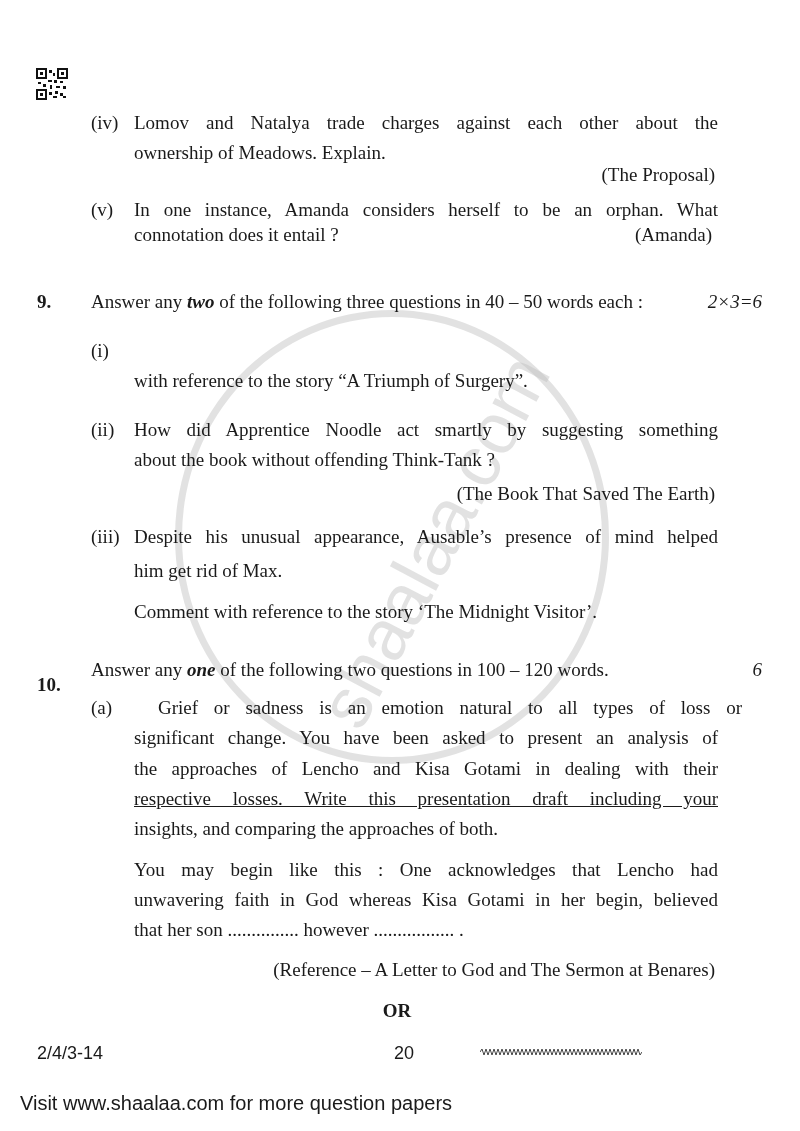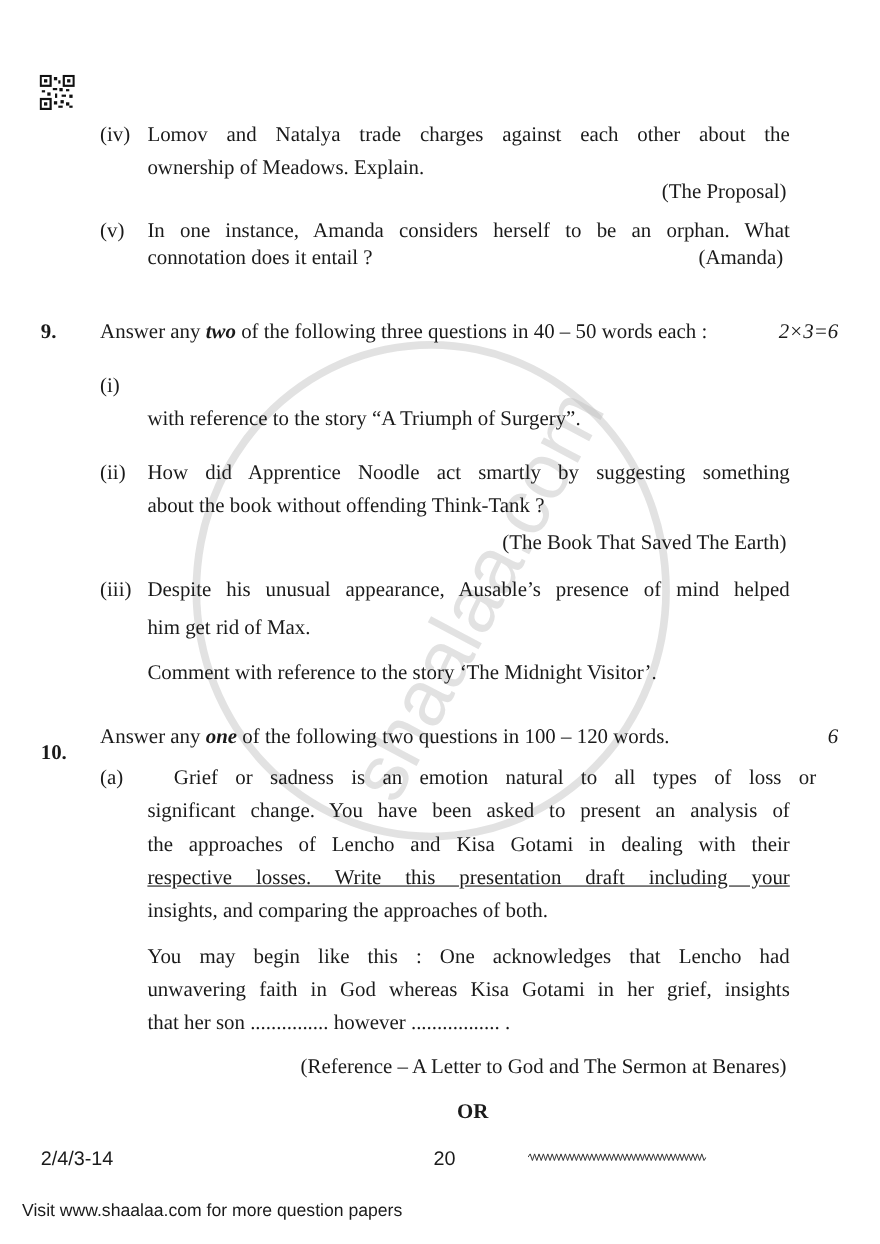--- a/index.html
+++ b/index.html
@@ -10,21 +10,21 @@
   .justify-full { text-align: justify; text-align-last: justify; }
   .right { text-align: right; }
   .qnum { font-weight: bold; font-family: "Liberation Serif", serif; font-size: 19px; }
   .label { font-family: "Liberation Serif", serif; font-size: 19px; }
   .bi { font-weight: bold; font-style: italic; }
   .it { font-style: italic; }
   .qr { left: 36px; top: 68px; width: 32px; height: 32px; }
   .watermark { left: 175px; top: 310px; width: 420px; height: 440px; border: 7px solid rgba(190,190,190,0.45); border-radius: 50%; pointer-events: none; }
   .wm-text { left: 230px; top: 500px; transform: rotate(-62deg); transform-origin: center; font-family: "Liberation Sans", sans-serif; font-size: 72px; color: rgba(190,190,190,0.45); white-space: nowrap; pointer-events: none; }
   .footer-code { font-family: "Liberation Sans", sans-serif; font-size: 18px; }
-  .footer-visit { font-family: "Liberation Sans", sans-serif; font-size: 16px; }
+  .footer-visit { font-family: "Liberation Sans", sans-serif; font-size: 20px; }
   .squiggle { left: 480px; top: 1047px; width: 162px; height: 10px; }
 </style>
 </head>
 <body>
 
 <div class="page">
 
   <svg class="abs qr" viewBox="0 0 32 32">
     <rect x="0" y="0" width="32" height="32" fill="#fff"></rect>
     <rect x="1" y="1" width="9" height="9" fill="none" stroke="#111" stroke-width="2"></rect>
@@ -85,26 +85,26 @@
   <div class="abs serif it" style="left:720px; top:655px; width:42px; text-align:right;">6</div>
 
   <div class="abs label" style="left:91px; top:693px; line-height:30px;">(a)</div>
   <div class="abs serif justify-full" style="left:122px; top:693px; width:584px;margin-left:36px;">Grief or sadness is an emotion natural to all types of loss or</div>
   <div class="abs serif justify-full" style="left:134px; top:723px; width:584px;">significant change. You have been asked to present an analysis of</div>
   <div class="abs serif justify-full" style="left:134px; top:754px; width:584px;">the approaches of Lencho and Kisa Gotami in dealing with their</div>
   <div class="abs serif justify-full" style="left:134px; top:784px; width:584px;text-decoration:underline;">respective losses. Write this presentation draft including your</div>
   <div class="abs serif" style="left:134px; top:814px; width:584px;">insights, and comparing the approaches of both.</div>
 
   <div class="abs serif justify-full" style="left:134px; top:855px; width:584px;">You may begin like this : One acknowledges that Lencho had</div>
-  <div class="abs serif justify-full" style="left:134px; top:885px; width:584px;">unwavering faith in God whereas Kisa Gotami in her grief, insights</div>
+  <div class="abs serif justify-full" style="left:134px; top:885px; width:584px;">unwavering faith in God whereas Kisa Gotami in her begin, believed</div>
   <div class="abs serif" style="left:134px; top:915px; width:584px;">that her son ............... however ................. .</div>
 
   <div class="abs serif right" style="left:134px; top:955px; width:581px;">(Reference – A Letter to God and The Sermon at Benares)</div>
 
-  <div class="abs serif" style="left:394px; top:996px; width:50px; text-align:right; font-weight:bold;">OR</div>
+  <div class="abs serif" style="left:372px; top:996px; width:50px; text-align:center; font-weight:bold;">OR</div>
 
   <div class="abs footer-code" style="left:37px; top:1043px;">2/4/3-14</div>
   <div class="abs footer-code" style="left:394px; top:1043px;">20</div>
   <svg class="abs squiggle" viewBox="0 0 162 10" preserveAspectRatio="none">
     <polyline fill="none" stroke="#333" stroke-width="0.9" points="0,5 2,2 4,8 6,2 8,8 10,2 12,8 14,2 16,8 18,2 20,8 22,2 24,8 26,2 28,8 30,2 32,8 34,2 36,8 38,2 40,8 42,2 44,8 46,2 48,8 50,2 52,8 54,2 56,8 58,2 60,8 62,2 64,8 66,2 68,8 70,2 72,8 74,2 76,8 78,2 80,8 82,2 84,8 86,2 88,8 90,2 92,8 94,2 96,8 98,2 100,8 102,2 104,8 106,2 108,8 110,2 112,8 114,2 116,8 118,2 120,8 122,2 124,8 126,2 128,8 130,2 132,8 134,2 136,8 138,2 140,8 142,2 144,8 146,2 148,8 150,2 152,8 154,2 156,8 158,2 160,8 162,5"></polyline>
   </svg>
 
   <div class="abs footer-visit" style="left:20px; top:1092px;">Visit www.shaalaa.com for more question papers</div>
 
 </div>

